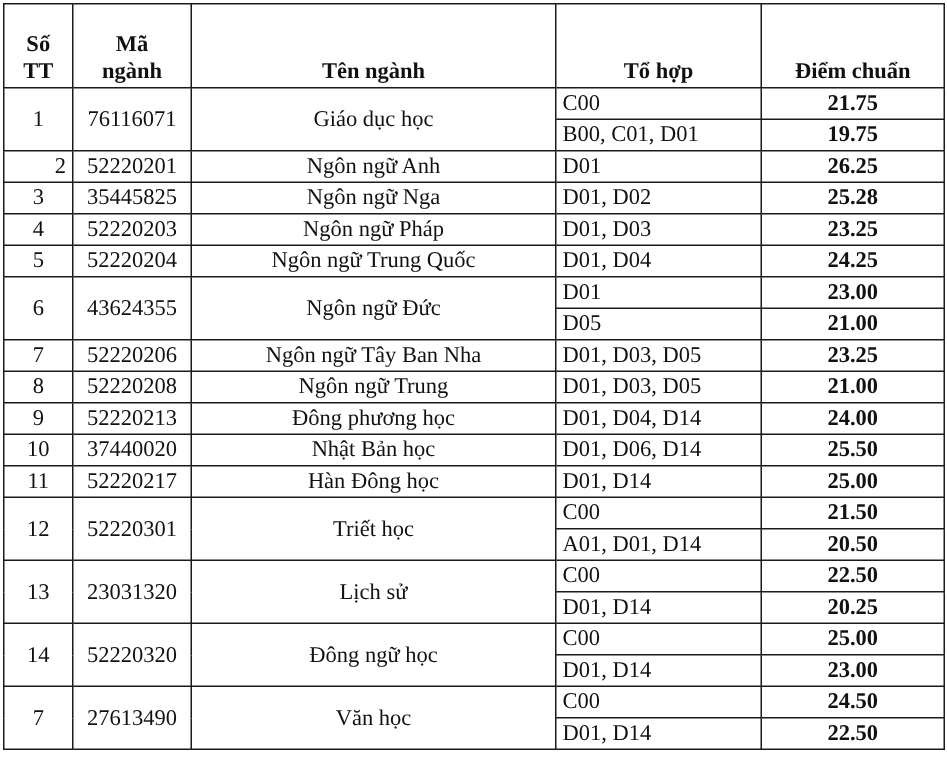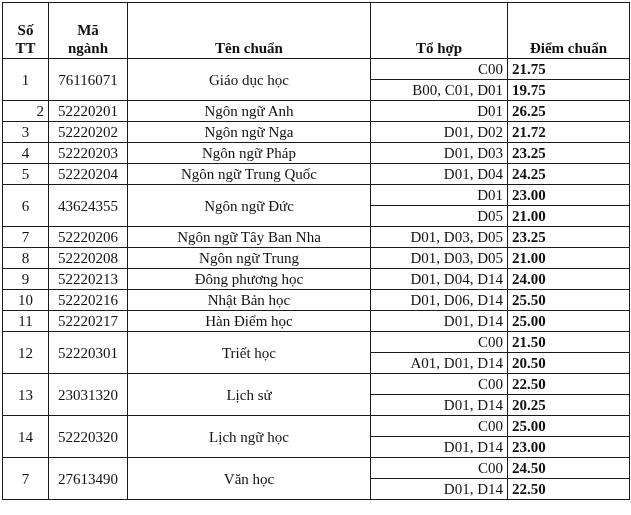--- a/index.html
+++ b/index.html
@@ -36,22 +36,22 @@
     table.scores th {
       font-weight: bold;
       height: 54px;
       vertical-align: bottom;
       padding-bottom: 1px;
       text-align: center;
     }
     th.col-stt { vertical-align: middle; }
     th.col-code { vertical-align: middle; }
     .c { text-align: center; }
-    .l { text-align: right; }
-    .score { font-weight: bold; text-align: left; padding-right: 3px; }
+    .l { text-align: left; }
+    .score { font-weight: bold; text-align: center; padding-right: 3px; }
     .stt-right { text-align: right; padding-right: 6px; }
     .hdr-line { display: block; line-height: 18px; }
   </style>
 </head>
 <body>
 
 <table class="scores">
   <colgroup>
     <col style="width:46px">
     <col style="width:79px">
@@ -62,21 +62,21 @@
   <thead>
     <tr>
       <th class="col-stt">
         <span class="hdr-line">Số</span>
         <span class="hdr-line">TT</span>
       </th>
       <th class="col-code">
         <span class="hdr-line">Mã</span>
         <span class="hdr-line">ngành</span>
       </th>
-      <th>Tên chuẩn</th>
+      <th>Tên ngành</th>
       <th>Tổ hợp</th>
       <th>Điểm chuẩn</th>
     </tr>
   </thead>
   <tbody id="tbody">
       <tr>
         <td class="c" rowspan="2">1</td>
         <td class="c" rowspan="2">76116071</td>
         <td class="c" rowspan="2">Giáo dục học</td>
         <td class="l">C00</td>
@@ -88,24 +88,24 @@
       </tr>
       <tr>
         <td class="stt-right" rowspan="1">2</td>
         <td class="c" rowspan="1">52220201</td>
         <td class="c" rowspan="1">Ngôn ngữ Anh</td>
         <td class="l">D01</td>
         <td class="score">26.25</td>
       </tr>
       <tr>
         <td class="c" rowspan="1">3</td>
-        <td class="c" rowspan="1">52220202</td>
+        <td class="c" rowspan="1">35445825</td>
         <td class="c" rowspan="1">Ngôn ngữ Nga</td>
         <td class="l">D01, D02</td>
-        <td class="score">21.72</td>
+        <td class="score">25.28</td>
       </tr>
       <tr>
         <td class="c" rowspan="1">4</td>
         <td class="c" rowspan="1">52220203</td>
         <td class="c" rowspan="1">Ngôn ngữ Pháp</td>
         <td class="l">D01, D03</td>
         <td class="score">23.25</td>
       </tr>
       <tr>
         <td class="c" rowspan="1">5</td>
@@ -141,29 +141,29 @@
       </tr>
       <tr>
         <td class="c" rowspan="1">9</td>
         <td class="c" rowspan="1">52220213</td>
         <td class="c" rowspan="1">Đông phương học</td>
         <td class="l">D01, D04, D14</td>
         <td class="score">24.00</td>
       </tr>
       <tr>
         <td class="c" rowspan="1">10</td>
-        <td class="c" rowspan="1">52220216</td>
+        <td class="c" rowspan="1">37440020</td>
         <td class="c" rowspan="1">Nhật Bản học</td>
         <td class="l">D01, D06, D14</td>
         <td class="score">25.50</td>
       </tr>
       <tr>
         <td class="c" rowspan="1">11</td>
         <td class="c" rowspan="1">52220217</td>
-        <td class="c" rowspan="1">Hàn Điểm học</td>
+        <td class="c" rowspan="1">Hàn Đông học</td>
         <td class="l">D01, D14</td>
         <td class="score">25.00</td>
       </tr>
       <tr>
         <td class="c" rowspan="2">12</td>
         <td class="c" rowspan="2">52220301</td>
         <td class="c" rowspan="2">Triết học</td>
         <td class="l">C00</td>
         <td class="score">21.50</td>
       </tr>
@@ -178,21 +178,21 @@
         <td class="l">C00</td>
         <td class="score">22.50</td>
       </tr>
       <tr>
         <td class="l">D01, D14</td>
         <td class="score">20.25</td>
       </tr>
       <tr>
         <td class="c" rowspan="2">14</td>
         <td class="c" rowspan="2">52220320</td>
-        <td class="c" rowspan="2">Lịch ngữ học</td>
+        <td class="c" rowspan="2">Đông ngữ học</td>
         <td class="l">C00</td>
         <td class="score">25.00</td>
       </tr>
       <tr>
         <td class="l">D01, D14</td>
         <td class="score">23.00</td>
       </tr>
       <tr>
         <td class="c" rowspan="2">7</td>
         <td class="c" rowspan="2">27613490</td>

